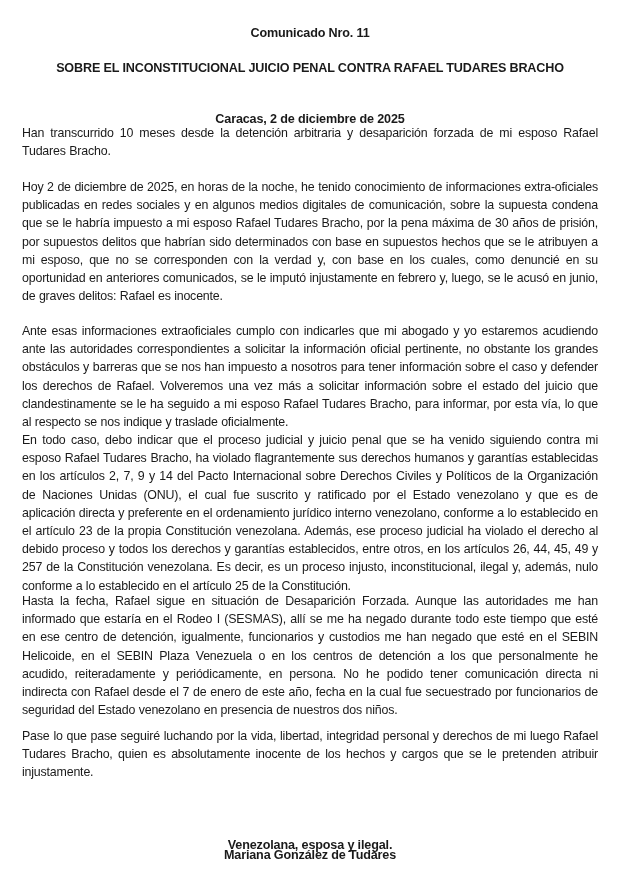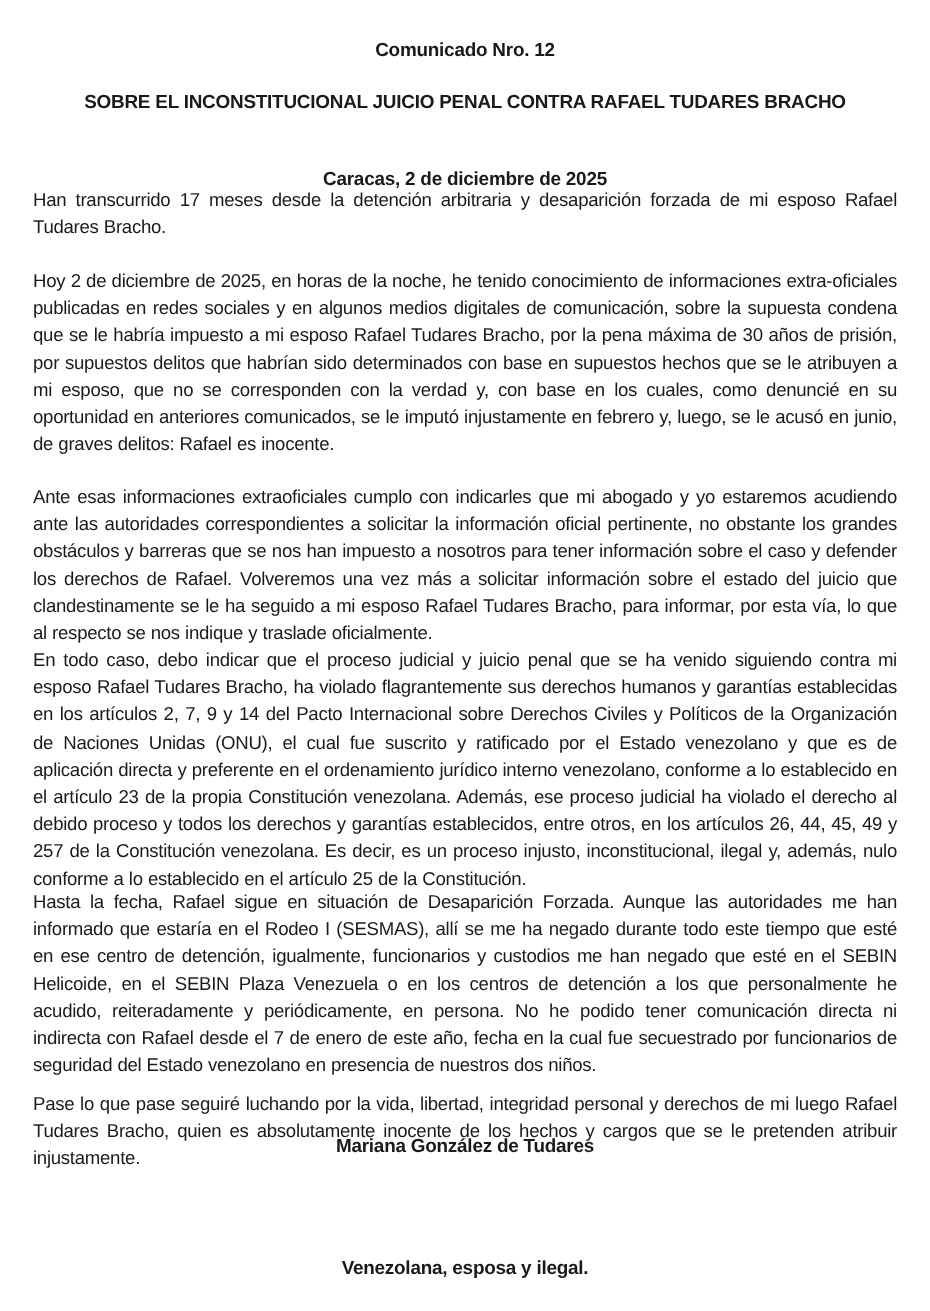--- a/index.html
+++ b/index.html
@@ -51,26 +51,26 @@
       position: absolute;
       left: 0;
       right: 0;
       margin: 0;
     }
   </style>
 </head>
 <body>
 
 <div class="page">
-  <p class="center-head" style="top:26px;">Comunicado Nro. 12</p>
+  <p class="center-head" style="top:26px;">Comunicado Nro. 11</p>
   <p class="center-head" style="top:61px;">SOBRE EL INCONSTITUCIONAL JUICIO PENAL CONTRA RAFAEL TUDARES BRACHO</p>
   <p class="center-head" style="top:112px;">Caracas, 2 de diciembre de 2025</p>
 
-  <p class="para" style="top:124px;">Han transcurrido 17 meses desde la detención arbitraria y desaparición forzada de mi esposo Rafael Tudares Bracho.</p>
+  <p class="para" style="top:124px;">Han transcurrido 10 meses desde la detención arbitraria y desaparición forzada de mi esposo Rafael Tudares Bracho.</p>
   <p class="para" style="top:178px;">Hoy 2 de diciembre de 2025, en horas de la noche, he tenido conocimiento de informaciones extra-oficiales publicadas en redes sociales y en algunos medios digitales de comunicación, sobre la supuesta condena que se le habría impuesto a mi esposo Rafael Tudares Bracho, por la pena máxima de 30 años de prisión, por supuestos delitos que habrían sido determinados con base en supuestos hechos que se le atribuyen a mi esposo, que no se corresponden con la verdad y, con base en los cuales, como denuncié en su oportunidad en anteriores comunicados, se le imputó injustamente en febrero y, luego, se le acusó en junio, de graves delitos: Rafael es inocente.</p>
   <p class="para" style="top:322px;">Ante esas informaciones extraoficiales cumplo con indicarles que mi abogado y yo estaremos acudiendo ante las autoridades correspondientes a solicitar la información oficial pertinente, no obstante los grandes obstáculos y barreras que se nos han impuesto a nosotros para tener información sobre el caso y defender los derechos de Rafael. Volveremos una vez más a solicitar información sobre el estado del juicio que clandestinamente se le ha seguido a mi esposo Rafael Tudares Bracho, para informar, por esta vía, lo que al respecto se nos indique y traslade oficialmente.</p>
   <p class="para" style="top:431px;">En todo caso, debo indicar que el proceso judicial y juicio penal que se ha venido siguiendo contra mi esposo Rafael Tudares Bracho, ha violado flagrantemente sus derechos humanos y garantías establecidas en los artículos 2, 7, 9 y 14 del Pacto Internacional sobre Derechos Civiles y Políticos de la Organización de Naciones Unidas (ONU), el cual fue suscrito y ratificado por el Estado venezolano y que es de aplicación directa y preferente en el ordenamiento jurídico interno venezolano, conforme a lo establecido en el artículo 23 de la propia Constitución venezolana. Además, ese proceso judicial ha violado el derecho al debido proceso y todos los derechos y garantías establecidos, entre otros,  en los artículos 26, 44, 45, 49 y 257 de la Constitución venezolana. Es decir, es un proceso injusto, inconstitucional, ilegal y, además, nulo conforme a lo establecido en el artículo 25 de la Constitución.</p>
   <p class="para" style="top:592px;">Hasta la fecha, Rafael sigue en situación de Desaparición Forzada. Aunque las autoridades me han informado que estaría en el Rodeo I (SESMAS), allí se me ha negado durante todo este tiempo que esté en ese centro de detención, igualmente, funcionarios y custodios me han negado que esté en el SEBIN Helicoide, en el SEBIN Plaza Venezuela o en los centros de detención a los que personalmente he acudido, reiteradamente y periódicamente, en persona. No he podido tener comunicación directa ni indirecta con Rafael desde el 7 de enero de este año, fecha en la cual fue secuestrado por funcionarios de seguridad del Estado venezolano en presencia de nuestros dos niños.</p>
   <p class="para" style="top:727px;">Pase lo que pase seguiré luchando por la vida, libertad, integridad personal y derechos de mi luego Rafael Tudares Bracho, quien es absolutamente inocente de los hechos y cargos que se le pretenden atribuir injustamente.</p>
 
-  <p class="sig" style="top:757px;">Mariana González de Tudares</p>
+  <p class="sig" style="top:848px;">Mariana González de Tudares</p>
   <p class="sig" style="top:838px;">Venezolana, esposa y ilegal.</p>
 </div>
 
 </body></html>

